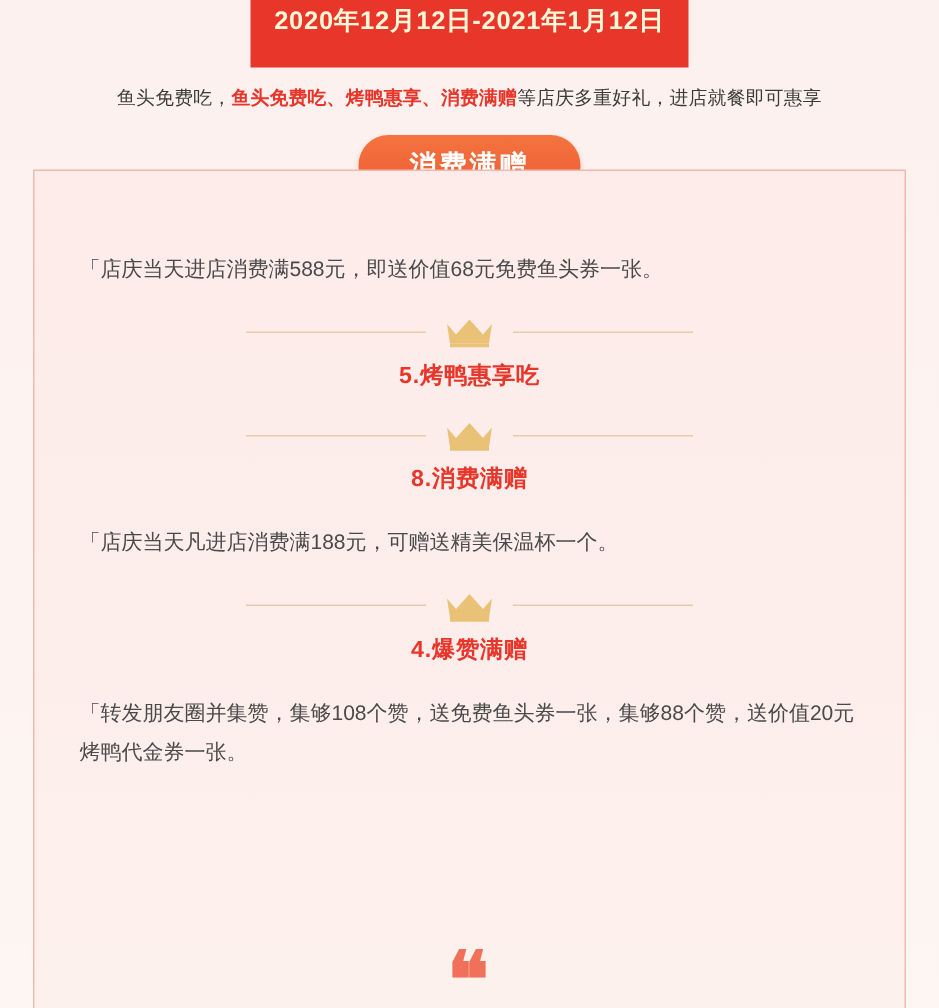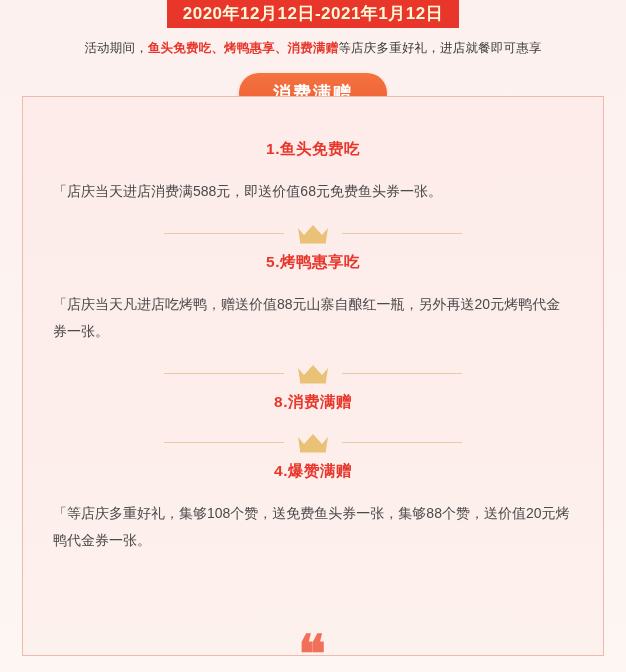--- a/index.html
+++ b/index.html
@@ -28,21 +28,21 @@
     display: flex;
     justify-content: center;
     padding-top: 0px;
   }
   .date-banner {
     background: #e8362b;
     color: #fff8d8;
     font-size: 17px;
     font-weight: bold;
     letter-spacing: 0.5px;
-    padding: 4px 16px 4px 16px;
+    padding: 4px 16px 21px 16px;
     line-height: 1.15;
     white-space: nowrap;
   }
 
   
   .subtitle {
     margin-top: 12px;
     text-align: center;
     font-size: 12.5px;
     color: #3b3b3b;
@@ -133,70 +133,69 @@
 </head>
 <body>
 
 <div class="page">
 
   <div class="date-banner-wrap">
     <div class="date-banner">2020年12月12日-2021年1月12日</div>
   </div>
 
   <div class="subtitle">
-    <span>活动期间，</span><span class="hl">鱼头免费吃、烤鸭惠享、消费满赠</span><span>等店庆多重好礼，进店就餐即可惠享</span>
+    <span>鱼头免费吃，</span><span class="hl">鱼头免费吃、烤鸭惠享、消费满赠</span><span>等店庆多重好礼，进店就餐即可惠享</span>
   </div>
 
   <div class="pill-wrap">
     <div class="pill">消费满赠</div>
   </div>
 
   <div class="card">
 
-    <div class="sec-title">1.鱼头免费吃</div>
     <div class="sec-body">「店庆当天进店消费满588元，即送价值68元免费鱼头券一张。</div>
 
     <div class="divider">
       <span class="line"></span>
       <span class="crown">
         <svg width="34" height="22" viewBox="0 0 34 22">
           <path d="M2 6 L8 13 L17 3 L26 13 L32 6 L30 19 L4 19 Z" fill="#e9c277"></path>
           <rect x="4" y="19" width="26" height="2.5" fill="#e9c277"></rect>
         </svg>
       </span>
       <span class="line"></span>
     </div>
 
     <div class="sec-title">5.烤鸭惠享吃</div>
-    <div class="sec-body">「店庆当天凡进店吃烤鸭，赠送价值88元山寨自酿红一瓶，另外再送20元烤鸭代金券一张。</div>
 
     <div class="divider">
       <span class="line"></span>
       <span class="crown">
         <svg width="34" height="22" viewBox="0 0 34 22">
           <path d="M2 6 L8 13 L17 3 L26 13 L32 6 L30 19 L4 19 Z" fill="#e9c277"></path>
           <rect x="4" y="19" width="26" height="2.5" fill="#e9c277"></rect>
         </svg>
       </span>
       <span class="line"></span>
     </div>
 
     <div class="sec-title">8.消费满赠</div>
+    <div class="sec-body">「店庆当天凡进店消费满188元，可赠送精美保温杯一个。</div>
 
     <div class="divider">
       <span class="line"></span>
       <span class="crown">
         <svg width="34" height="22" viewBox="0 0 34 22">
           <path d="M2 6 L8 13 L17 3 L26 13 L32 6 L30 19 L4 19 Z" fill="#e9c277"></path>
           <rect x="4" y="19" width="26" height="2.5" fill="#e9c277"></rect>
         </svg>
       </span>
       <span class="line"></span>
     </div>
 
     <div class="sec-title">4.爆赞满赠</div>
-    <div class="sec-body">「等店庆多重好礼，集够108个赞，送免费鱼头券一张，集够88个赞，送价值20元烤鸭代金券一张。</div>
+    <div class="sec-body">「转发朋友圈并集赞，集够108个赞，送免费鱼头券一张，集够88个赞，送价值20元烤鸭代金券一张。</div>
 
   </div>
 
   <div class="quote">❝</div>
 
 </div>
 
 </body></html>

